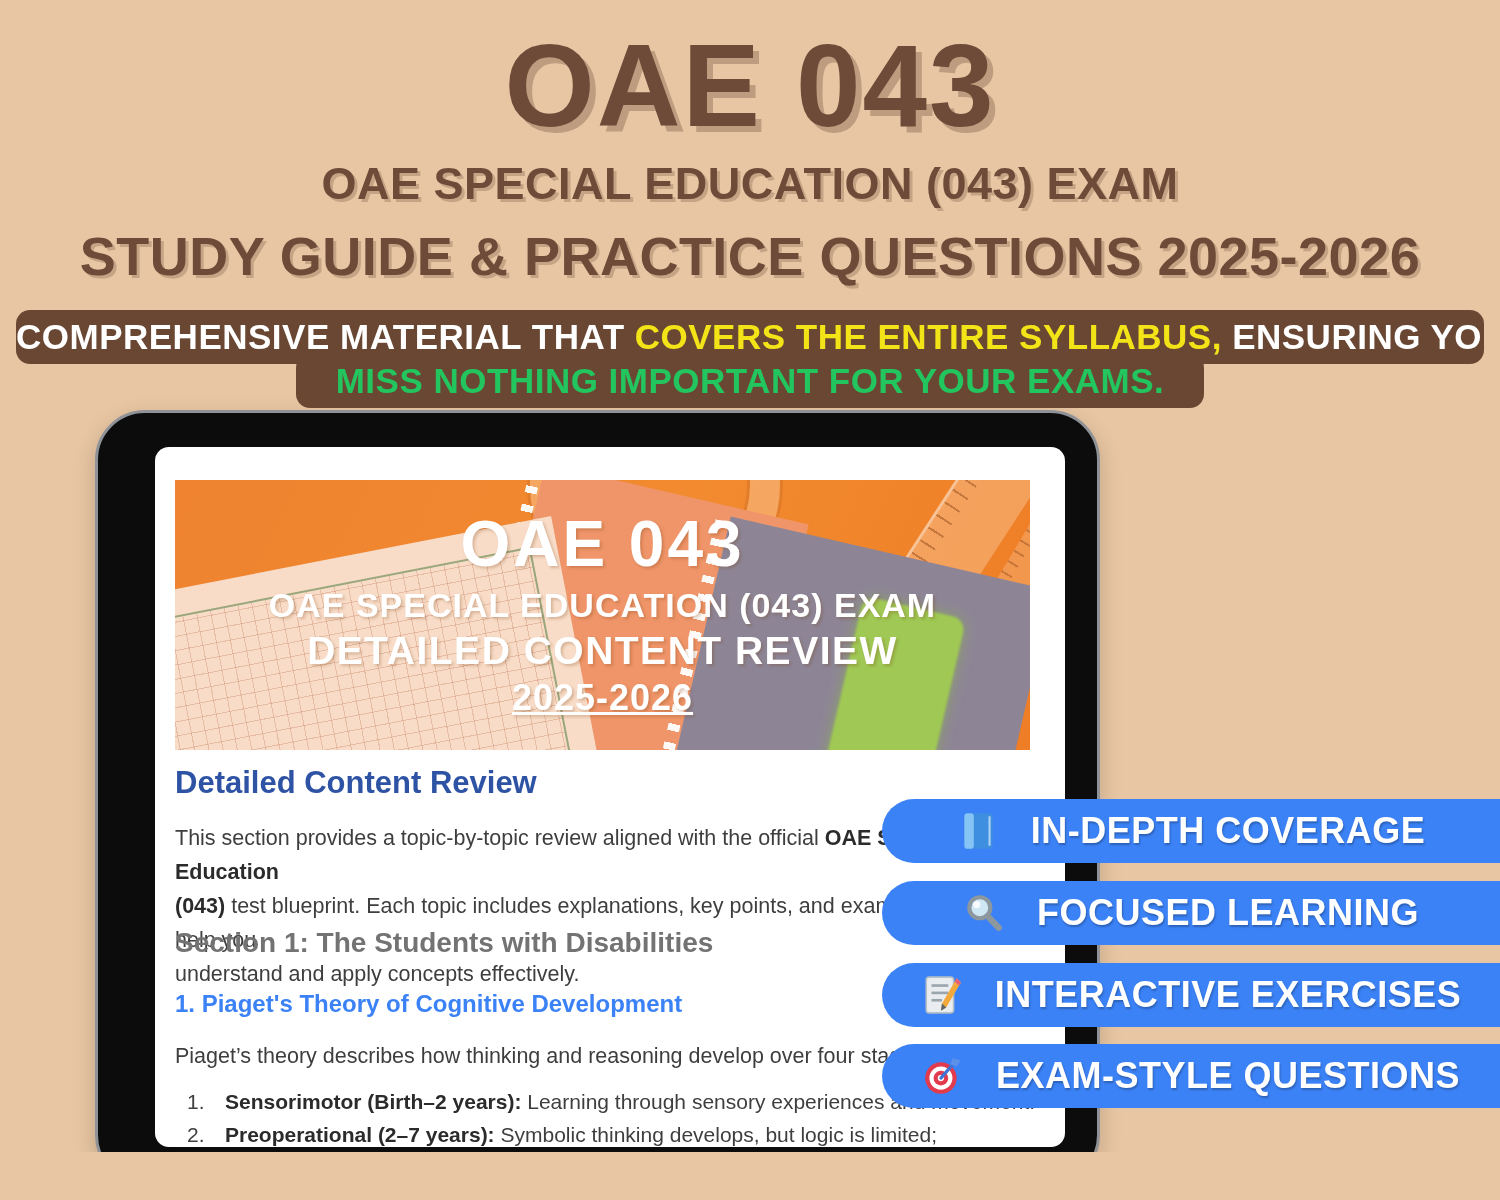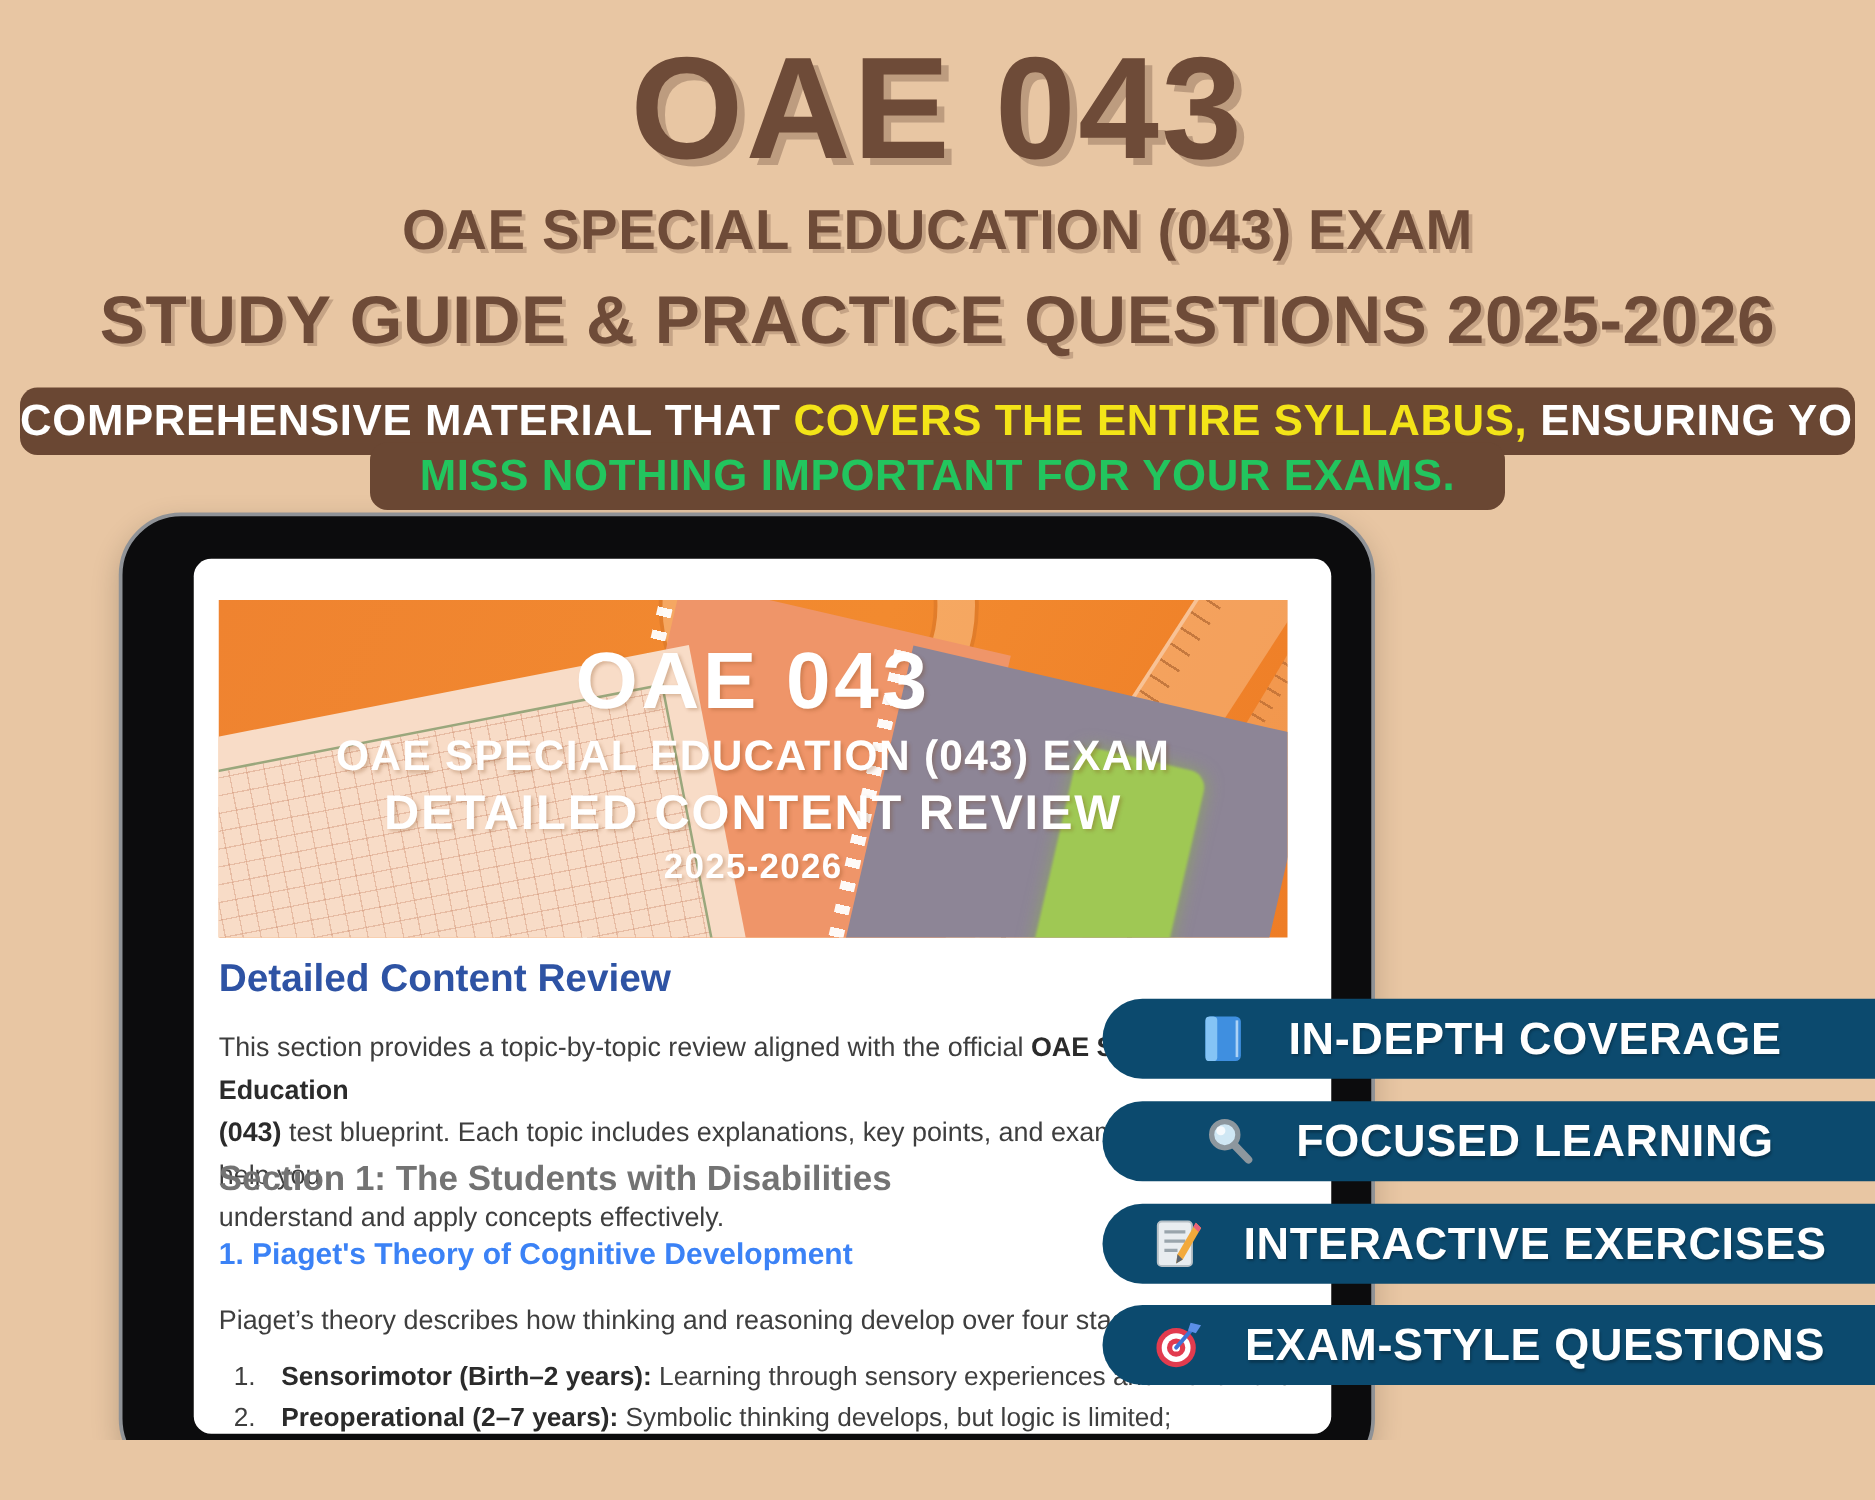--- a/index.html
+++ b/index.html
@@ -103,39 +103,39 @@
   .protractor {
     position:absolute; left:355px; top:-120px; width:250px; height:250px;
     border-radius:50%; border:30px solid rgba(252,214,176,0.40);
     box-shadow:inset 0 0 0 3px rgba(180,90,30,0.25), 0 0 0 3px rgba(180,90,30,0.25);
   }
   .cover-text { position:relative; z-index:5; text-align:center; color:#ffffff; padding-top:32px;
     text-shadow:2px 2px 3px rgba(120,60,10,0.25); }
   .cover-title { font-size:64px; font-weight:bold; letter-spacing:3px; line-height:1.0; }
   .cover-sub { margin-top:10px; font-size:34px; font-weight:bold; letter-spacing:1px; }
   .cover-heading { margin-top:4px; font-size:39px; font-weight:bold; letter-spacing:1.5px; }
-  .cover-years { margin-top:4px; font-size:28px; font-weight:bold; letter-spacing:1px; }
+  .cover-years { margin-top:4px; font-size:36px; font-weight:bold; letter-spacing:1px;text-decoration:underline; }
 
   
   .doc { position:absolute; left:20px; top:0; width:870px; color:#3e3e3e; }
   .doc-heading { position:absolute; top:318px; left:0; font-size:31px; font-weight:bold; color:#2e53a4; }
   .doc-intro { position:absolute; top:374px; left:0; width:810px; font-size:21.5px; line-height:34px; }
   .doc-intro b, .doc-li b { color:#2b2b2b; }
   .doc-section { position:absolute; top:480px; left:0; font-size:28px; font-weight:bold; color:#737373; }
   .doc-topic { position:absolute; top:543px; left:0; font-size:24px; font-weight:bold; color:#3b82f6; }
   .doc-p2 { position:absolute; top:593px; left:0; width:860px; font-size:21.5px; line-height:33px; white-space:nowrap; }
   .doc-ol { position:absolute; top:638px; left:12px; width:850px; font-size:21px; line-height:33px; }
   .doc-li { display:flex; }
   .doc-li .li-num { width:38px; flex:0 0 38px; text-align:left; }
   .doc-li .li-body { flex:1; }
 
   
   .badge {
     position:absolute; left:882px; width:618px; height:64px;
-    background:#0c4a6e; border-radius:40px 0 0 40px; z-index:6;
+    background:#3b82f6; border-radius:40px 0 0 40px; z-index:6;
     display:flex; align-items:center; justify-content:center; gap:32px;
     color:#ffffff; font-weight:bold; font-size:36px; letter-spacing:0.5px;
     white-space:nowrap; text-shadow:1px 2px 2px rgba(0,0,0,0.25);
   }
   .badge-1 { top:799px; } .badge-2 { top:881px; } .badge-3 { top:963px; } .badge-4 { top:1044px;justify-content:center; }
   .badge svg { flex:0 0 auto; }
 </style>
 </head>
 <body>
 

